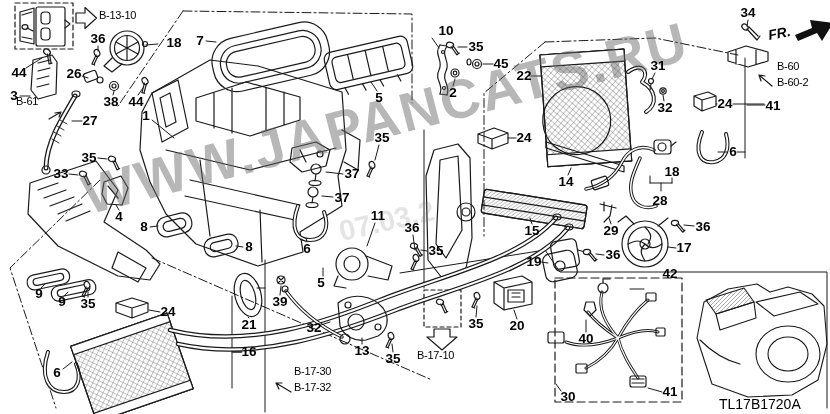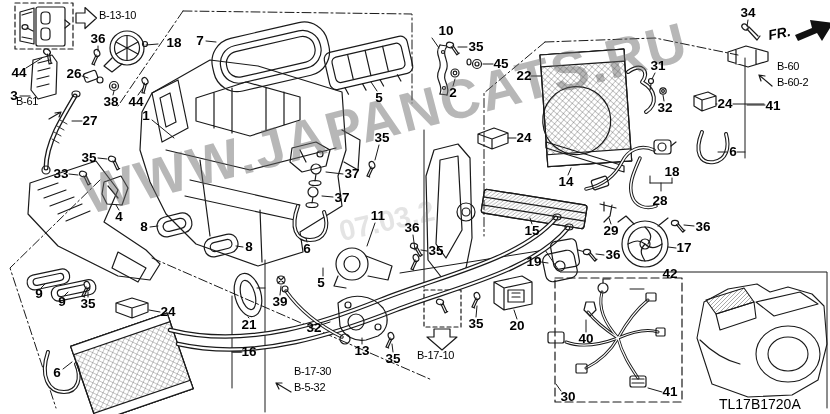--- a/index.html
+++ b/index.html
@@ -520,15 +520,15 @@
     <div class="callout" style="left: 652px; top: 274px; margin-left: 18px;">42</div>
     <div class="callout" style="left: 672px; top: 172px;">18</div>
     <div class="callout" style="left: 19px; top: 73px;">44</div>
     <div class="callout" style="left: 136px; top: 102px;">44</div>
     <div class="callout" style="left: 501px; top: 64px;">45</div>
     <div class="ref" style="left: 99px; top: 10px;">B-13-10</div>
     <div class="ref" style="left: 16px; top: 96px;">B-61</div>
     <div class="ref" style="left: 777px; top: 61px;">B-60</div>
     <div class="ref" style="left: 777px; top: 77px;">B-60-2</div>
     <div class="ref" style="left: 294px; top: 366px;">B-17-30</div>
-    <div class="ref" style="left: 294px; top: 382px;">B-5-32</div>
+    <div class="ref" style="left: 294px; top: 382px;">B-17-32</div>
     <div class="ref" style="left: 417px; top: 350px;">B-17-10</div>
   </div>
 
 </body></html>

